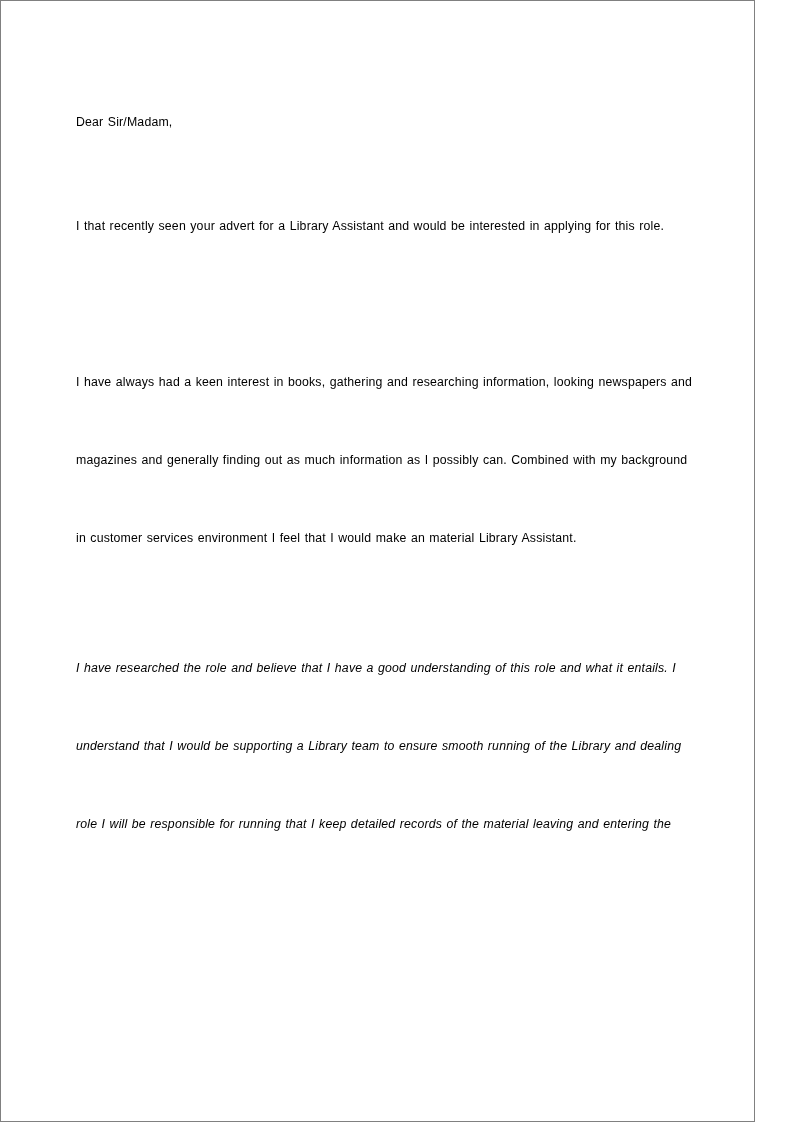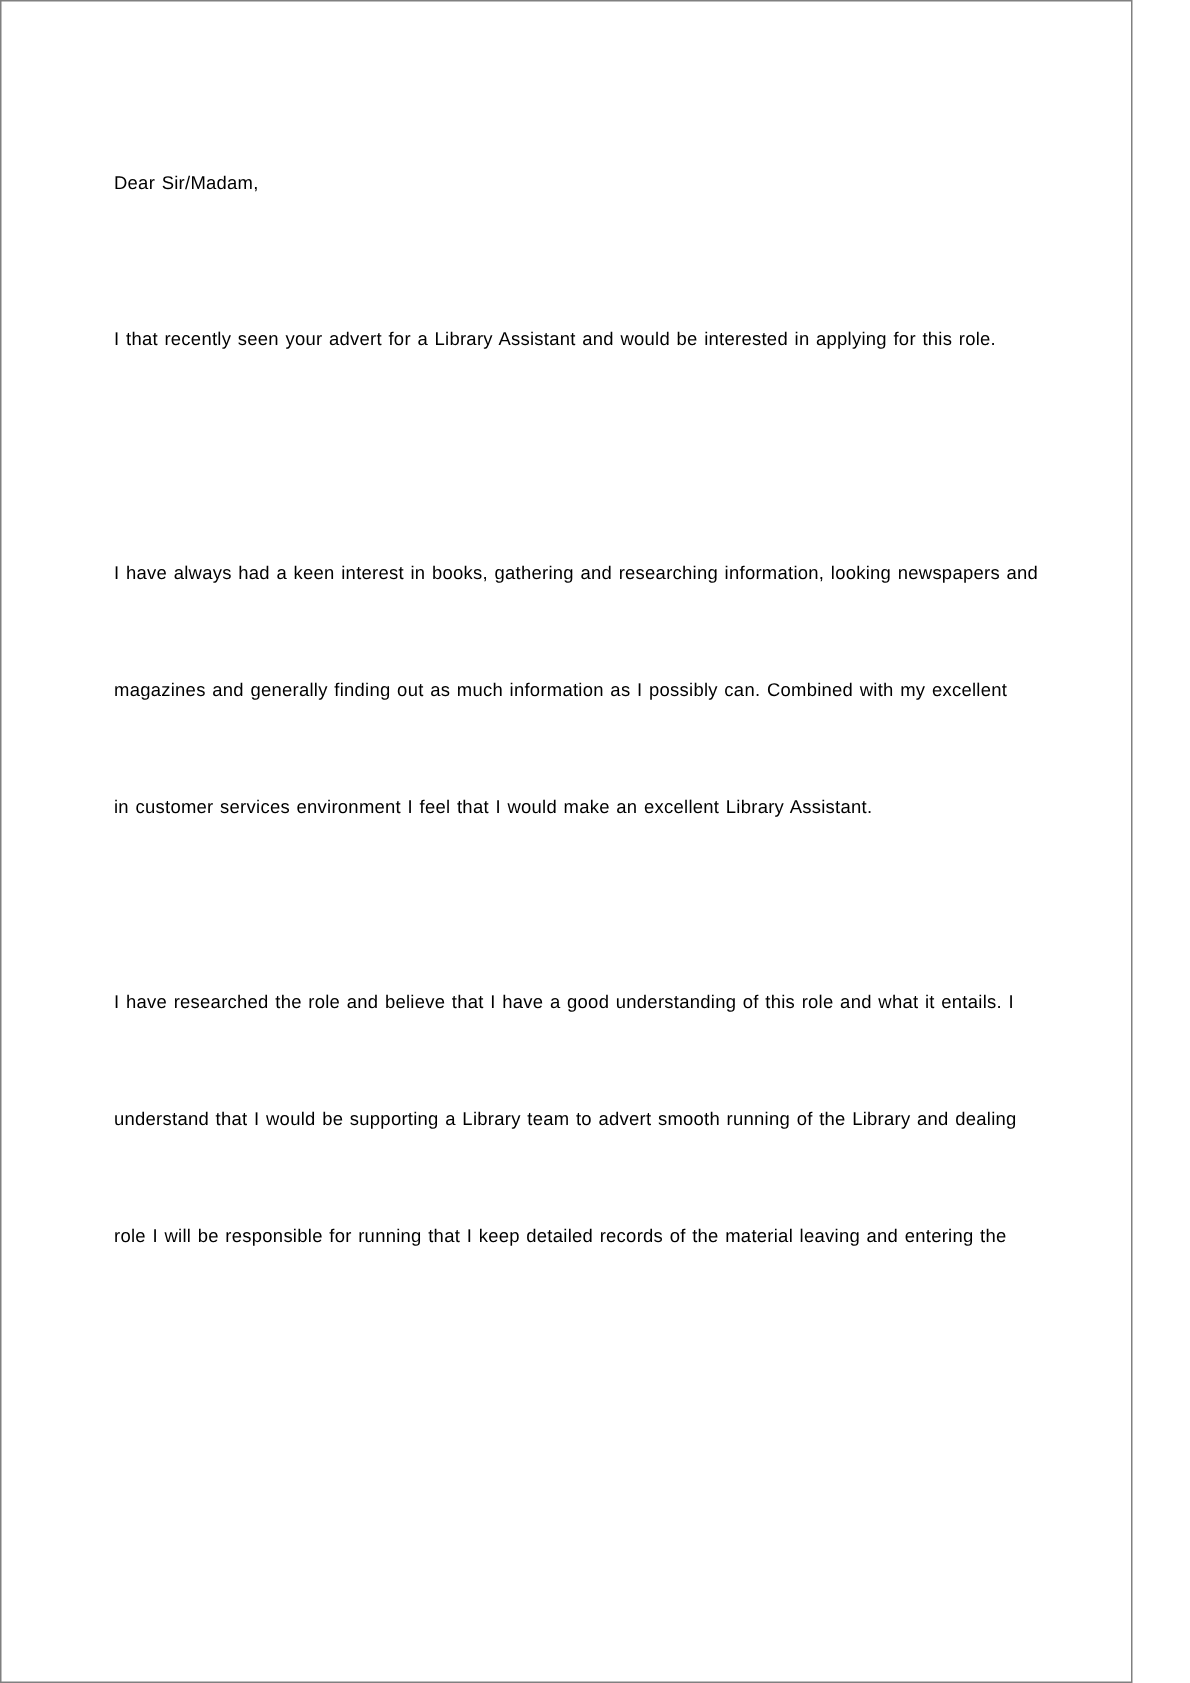--- a/index.html
+++ b/index.html
@@ -32,20 +32,21 @@
     font-size: 12.3px;
     line-height: 26px;
     color: #000000;
     letter-spacing: 0.18px;
     word-spacing: 0.8px;
     text-align: left;
     white-space: pre-wrap;
   }
   .para + .para {
     margin-top: 0;
+    font-style: italic;
   }
   .gap-full {
     height: 26px;
   }
   .line {
     display: block;
     white-space: pre;
   }
 </style>
 </head>
@@ -59,27 +60,27 @@
     <div class="gap-full"></div>
 
     <p class="para">
       <span class="line">I that recently seen your advert for a Library Assistant and would be interested in applying for this role.</span>
     </p>
 
     <div class="gap-full"></div>
 
     <p class="para">
       <span class="line">I have always had a keen interest in books, gathering and researching information, looking newspapers and</span>
-      <span class="line">magazines and generally finding out as much information as I possibly can. Combined with my excellent</span>
-      <span class="line">in customer services environment I feel that I would make an excellent Library Assistant.</span>
+      <span class="line">magazines and generally finding out as much information as I possibly can. Combined with my background</span>
+      <span class="line">in customer services environment I feel that I would make an material Library Assistant.</span>
     </p>
 
     <p class="para">
       <span class="line">I have researched the role and believe that I have a good understanding of this role and what it entails. I</span>
-      <span class="line">understand that I would be supporting a Library team to advert smooth running of the Library and dealing</span>
+      <span class="line">understand that I would be supporting a Library team to ensure smooth running of the Library and dealing</span>
       <span class="line">role I will be responsible for running that I keep detailed records of the material leaving and entering the</span>
     </p>
 
     <div class="gap-full"></div>
 
     <p class="para">
       
       
     </p>
 

